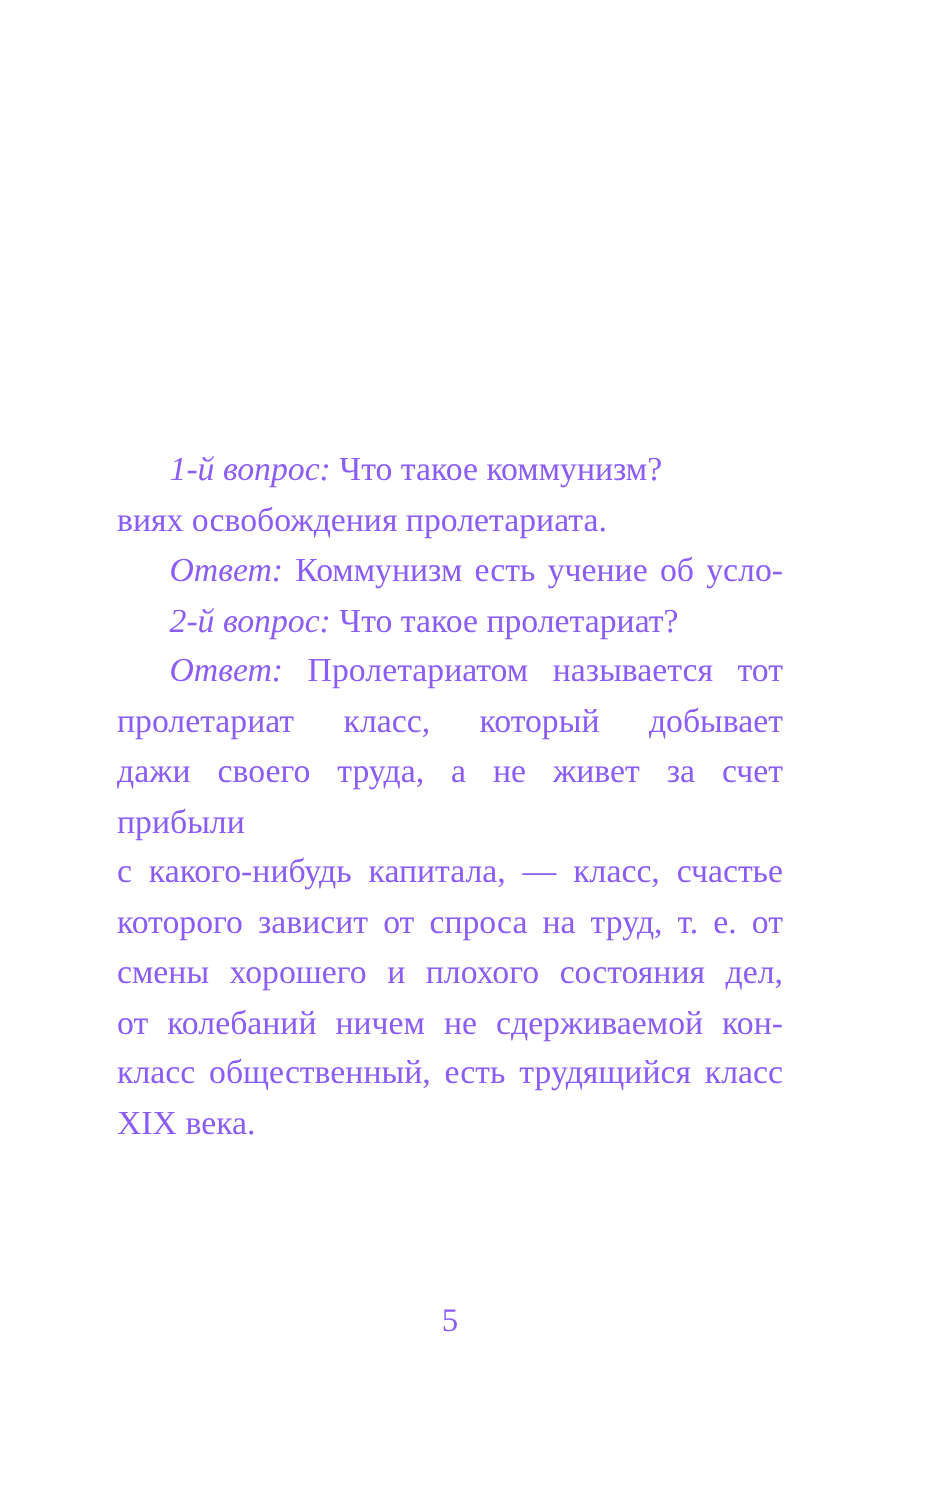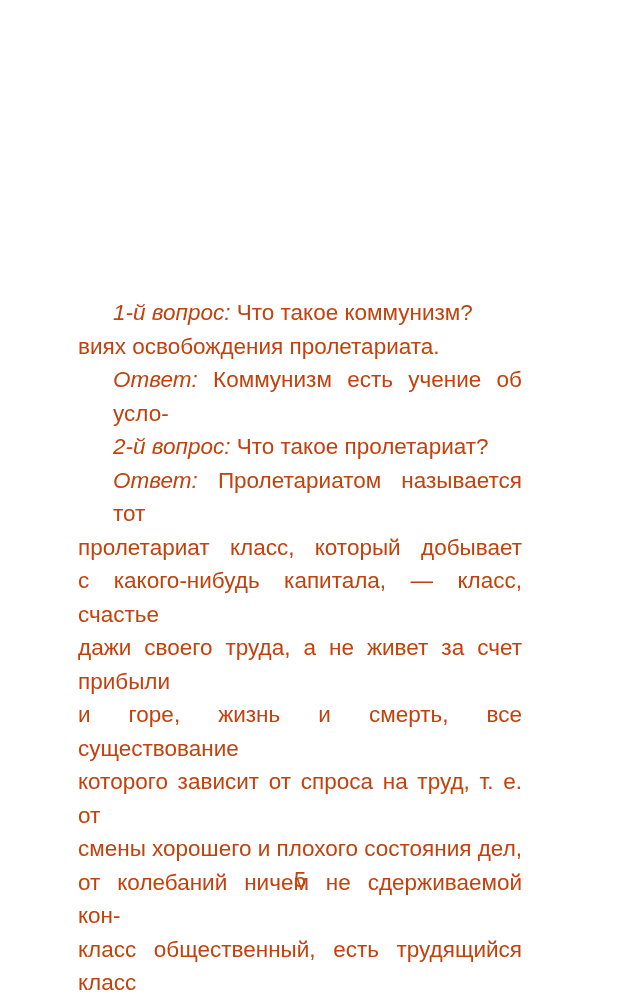--- a/index.html
+++ b/index.html
@@ -1,22 +1,22 @@
 <!DOCTYPE html>
 <html><head>
 <meta charset="utf-8">
 <style>
   html, body { margin: 0; padding: 0; background: #ffffff; }
   .page {
     position: relative;
     width: 633px;
     height: 1001px;
     background: #ffffff;
-    font-family: Liberation Sans, sans-serif;
-    color: #c2410c;
+    font-family: Liberation Serif, serif;
+    color: #8b5cf6;
     overflow: hidden;
   }
   .text-block {
     position: absolute;
     left: 78px;
     top: 296px;
     width: 444px;
   }
   .line {
     font-size: 22.5px;
@@ -52,25 +52,24 @@
 
     <div class="line indent"><span class="it">Ответ:</span><span> Коммунизм есть учение об усло-</span></div>
 
     <div class="line indent natural"><span class="it">2-й вопрос:</span><span> Что такое пролетариат?</span></div>
 
     <div class="line indent"><span class="it">Ответ:</span><span> Пролетариатом называется тот</span></div>
 
     <div class="line"><span class="it"></span><span>пролетариат класс, который добывает</span></div>
 
 
+    <div class="line"><span class="it"></span><span>дажи своего труда, а не живет за счет прибыли</span></div>
+
     <div class="line"><span class="it"></span><span>с какого-нибудь капитала, — класс, счастье</span></div>
 
-    <div class="line"><span class="it"></span><span>дажи своего труда, а не живет за счет прибыли</span></div>
-
-    <div class="line"><span class="it"></span><span>и горе, жизнь и смерть, все существование</span></div>
 
     <div class="line"><span class="it"></span><span>которого зависит от спроса на труд, т. е. от</span></div>
 
     <div class="line"><span class="it"></span><span>смены хорошего и плохого состояния дел,</span></div>
 
     <div class="line"><span class="it"></span><span>от колебаний ничем не сдерживаемой кон-</span></div>
 
 
     <div class="line"><span class="it"></span><span>класс общественный, есть трудящийся класс</span></div>
 

